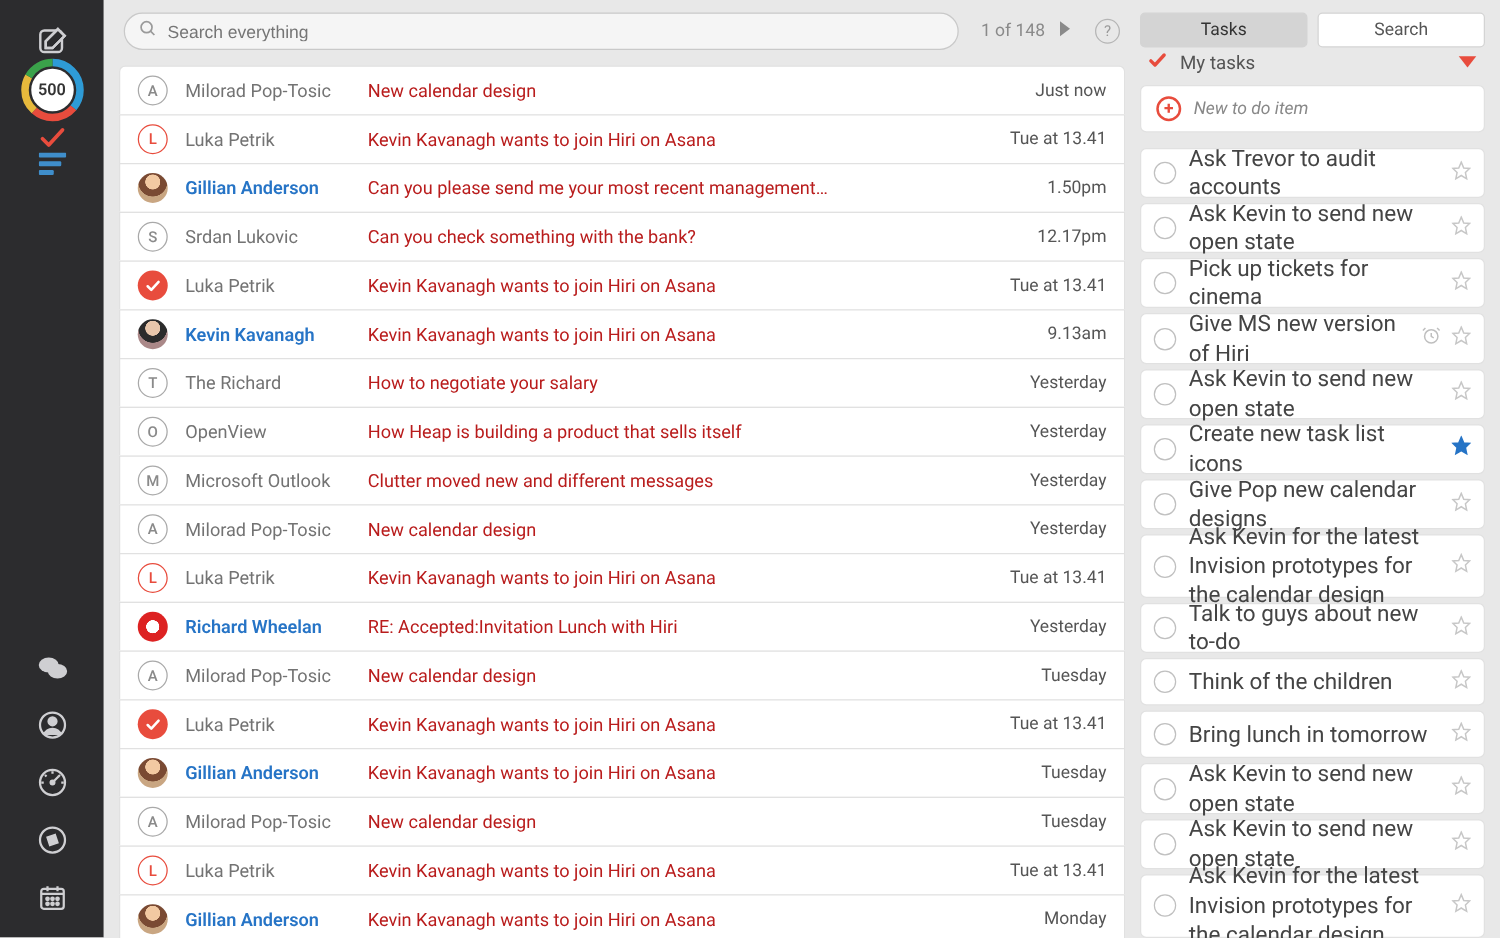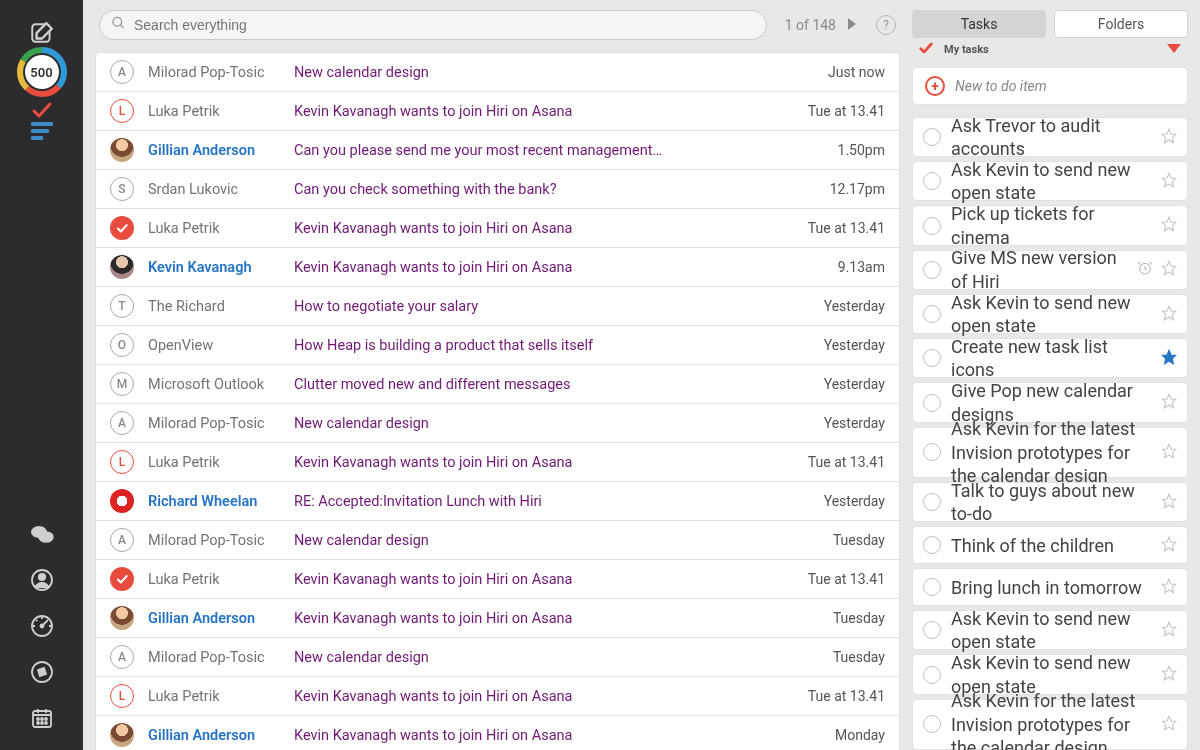--- a/index.html
+++ b/index.html
@@ -128,21 +128,21 @@
   .avatar.photo.k { background: radial-gradient(circle at 50% 30%, #e8c6ab 28%, #2b2b2b 30%, #2b2b2b 55%, #a88 57%); }
   .avatar.photo.r { background: radial-gradient(circle at 50% 50%, #fff 30%, #d22 32%); }
 
   .sender {
     width:146px; flex-shrink:0;
     color:#737373; font-weight:400;
     white-space:nowrap; overflow:hidden; text-overflow:ellipsis;
   }
   .sender.link { color:#2674c6; font-weight:600;}
   .subject {
-    flex:1; color:#701a75;
+    flex:1; color:#b91c1c;
     white-space:nowrap; overflow:hidden; text-overflow:ellipsis;
     padding-right:16px;
   }
   .when { color:#555; font-size:14px; white-space:nowrap; }
 
   
   .side {
     width: 288px;
     background:#e8e8e8;
     padding: 10px 12px 0 0;
@@ -156,23 +156,22 @@
     display:flex; align-items:center; justify-content:center;
     font-size:14px; border-radius:4px;
     border:1px solid #d4d4d4;
     cursor:pointer;
   }
   .tab.active { background:#d4d4d4; color:#333;}
   .tab.inactive { background:#fff; color:#555;}
 
   .tasks-header {
     display:flex; align-items:center; gap:10px;
-    color:#e84c3d; font-size:11px;
+    color:#e84c3d; font-size:15px;
     padding: 2px 6px 8px 6px;
-    font-weight: bold;
   }
   .tasks-header .title { color:#555; flex:1;}
   .tasks-header .caret { color:#e84c3d; cursor:pointer;}
 
   .new-item {
     background:#fff; border:1px solid #e1e1e1; border-radius:5px;
     height:38px; display:flex; align-items:center; gap:10px;
     padding:0 12px; margin-bottom:12px; cursor:text;
     color:#888; font-style:italic; font-size:14px;
   }
@@ -423,21 +422,21 @@
         <div class="sender link">Gillian Anderson</div>
         <div class="subject">Kevin Kavanagh wants to join Hiri on Asana</div>
         <div class="when">Monday</div>
       </div>
     </div>
 </div>
 
 <div class="side">
   <div class="tabs">
     <div class="tab active">Tasks</div>
-    <div class="tab inactive">Folders</div>
+    <div class="tab inactive">Search</div>
   </div>
 
   <div class="tasks-header">
     <span>
       <svg width="16" height="16" viewBox="0 0 24 24" fill="none" stroke="#e84c3d" stroke-width="4" stroke-linecap="round" stroke-linejoin="round">
           <polyline points="4 13 9 18 20 6"></polyline>
         </svg>
     </span>
     <span class="title">My tasks</span>
     <span class="caret">

